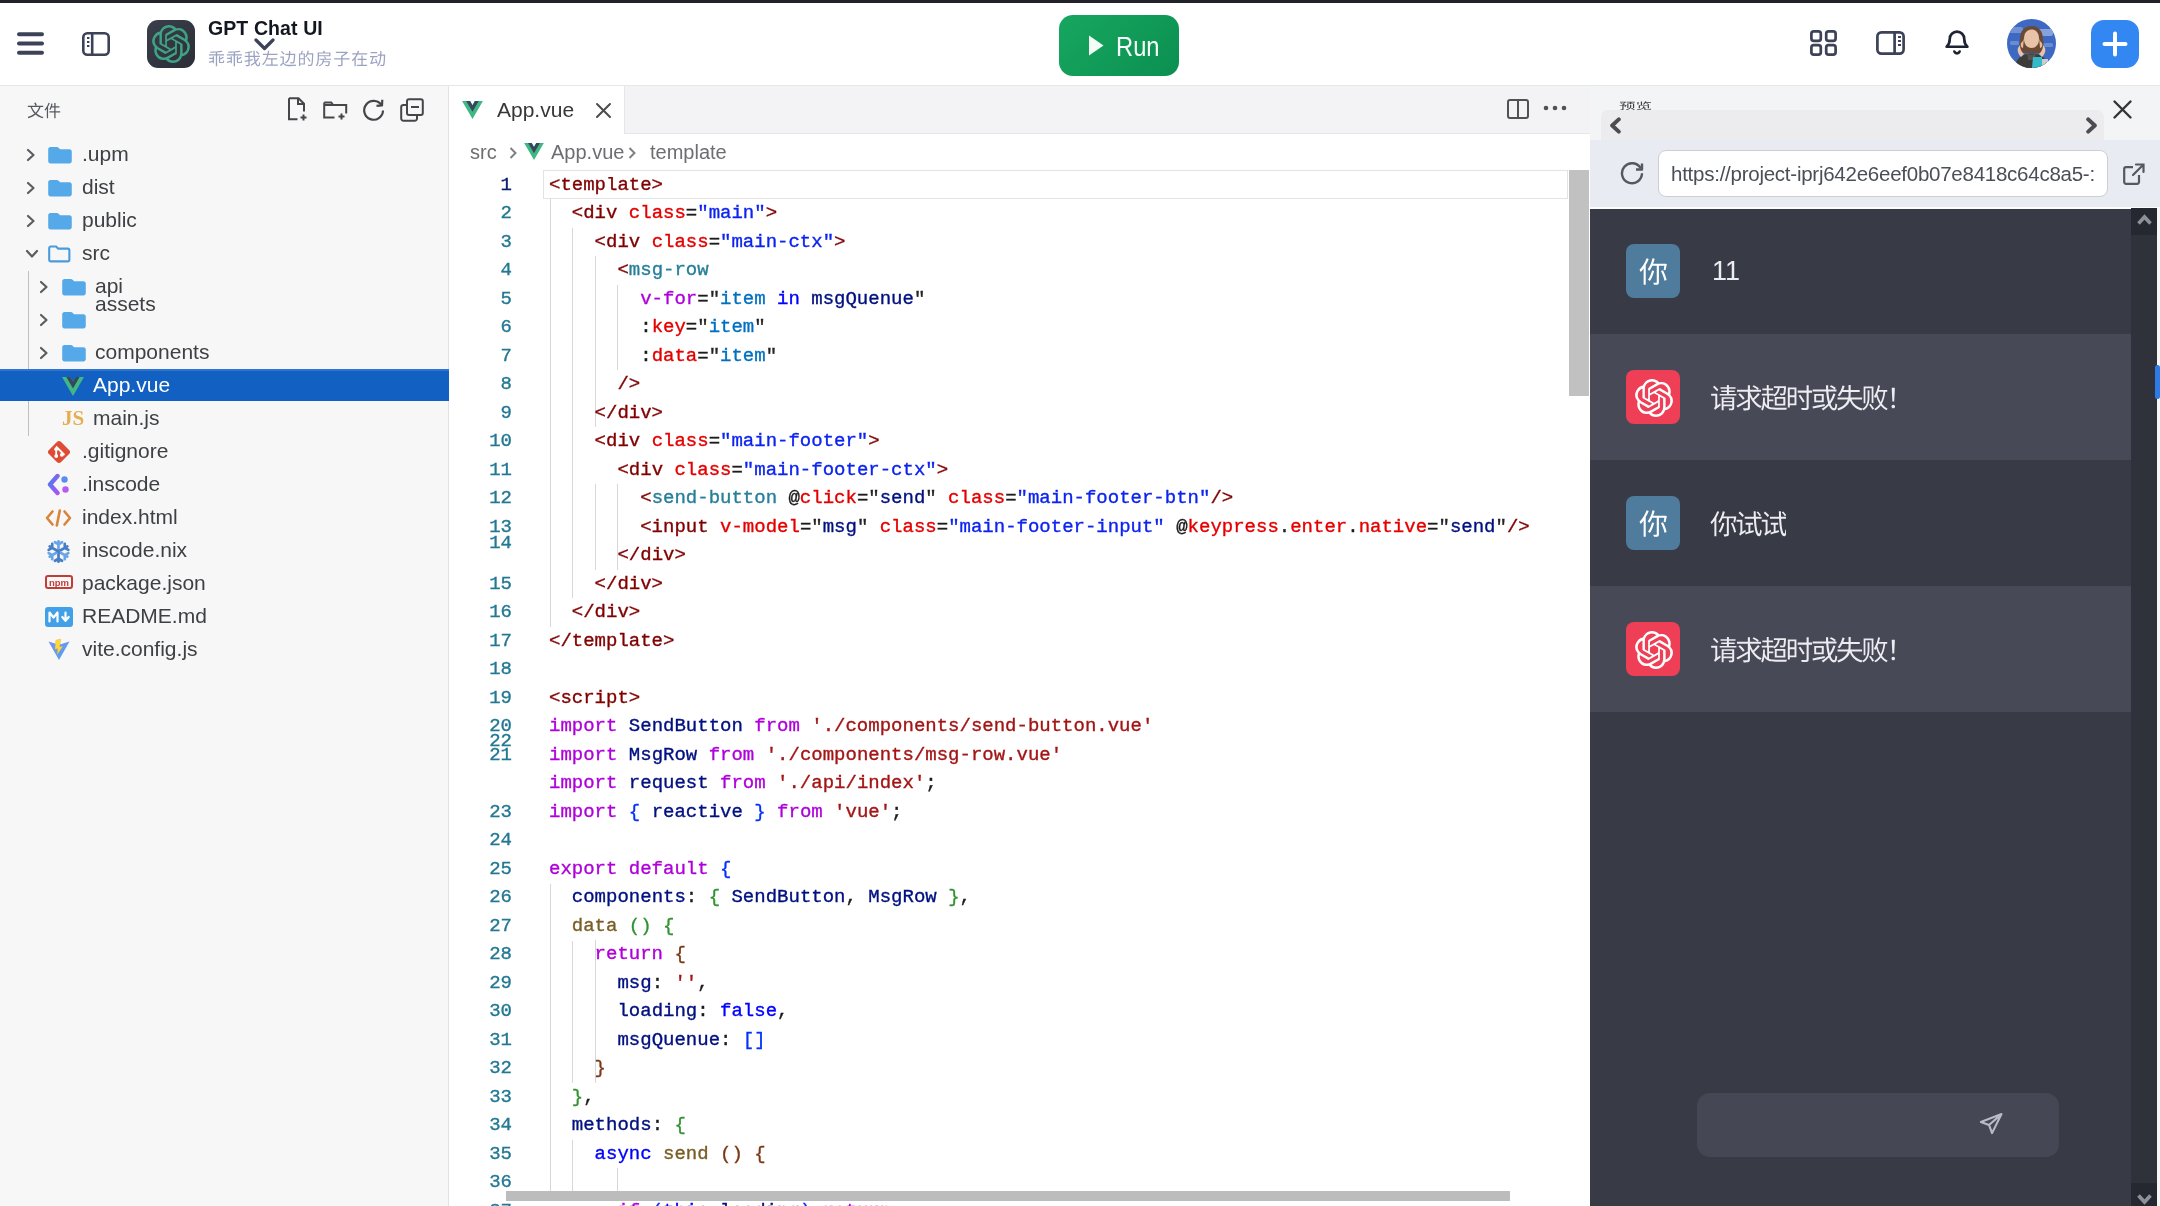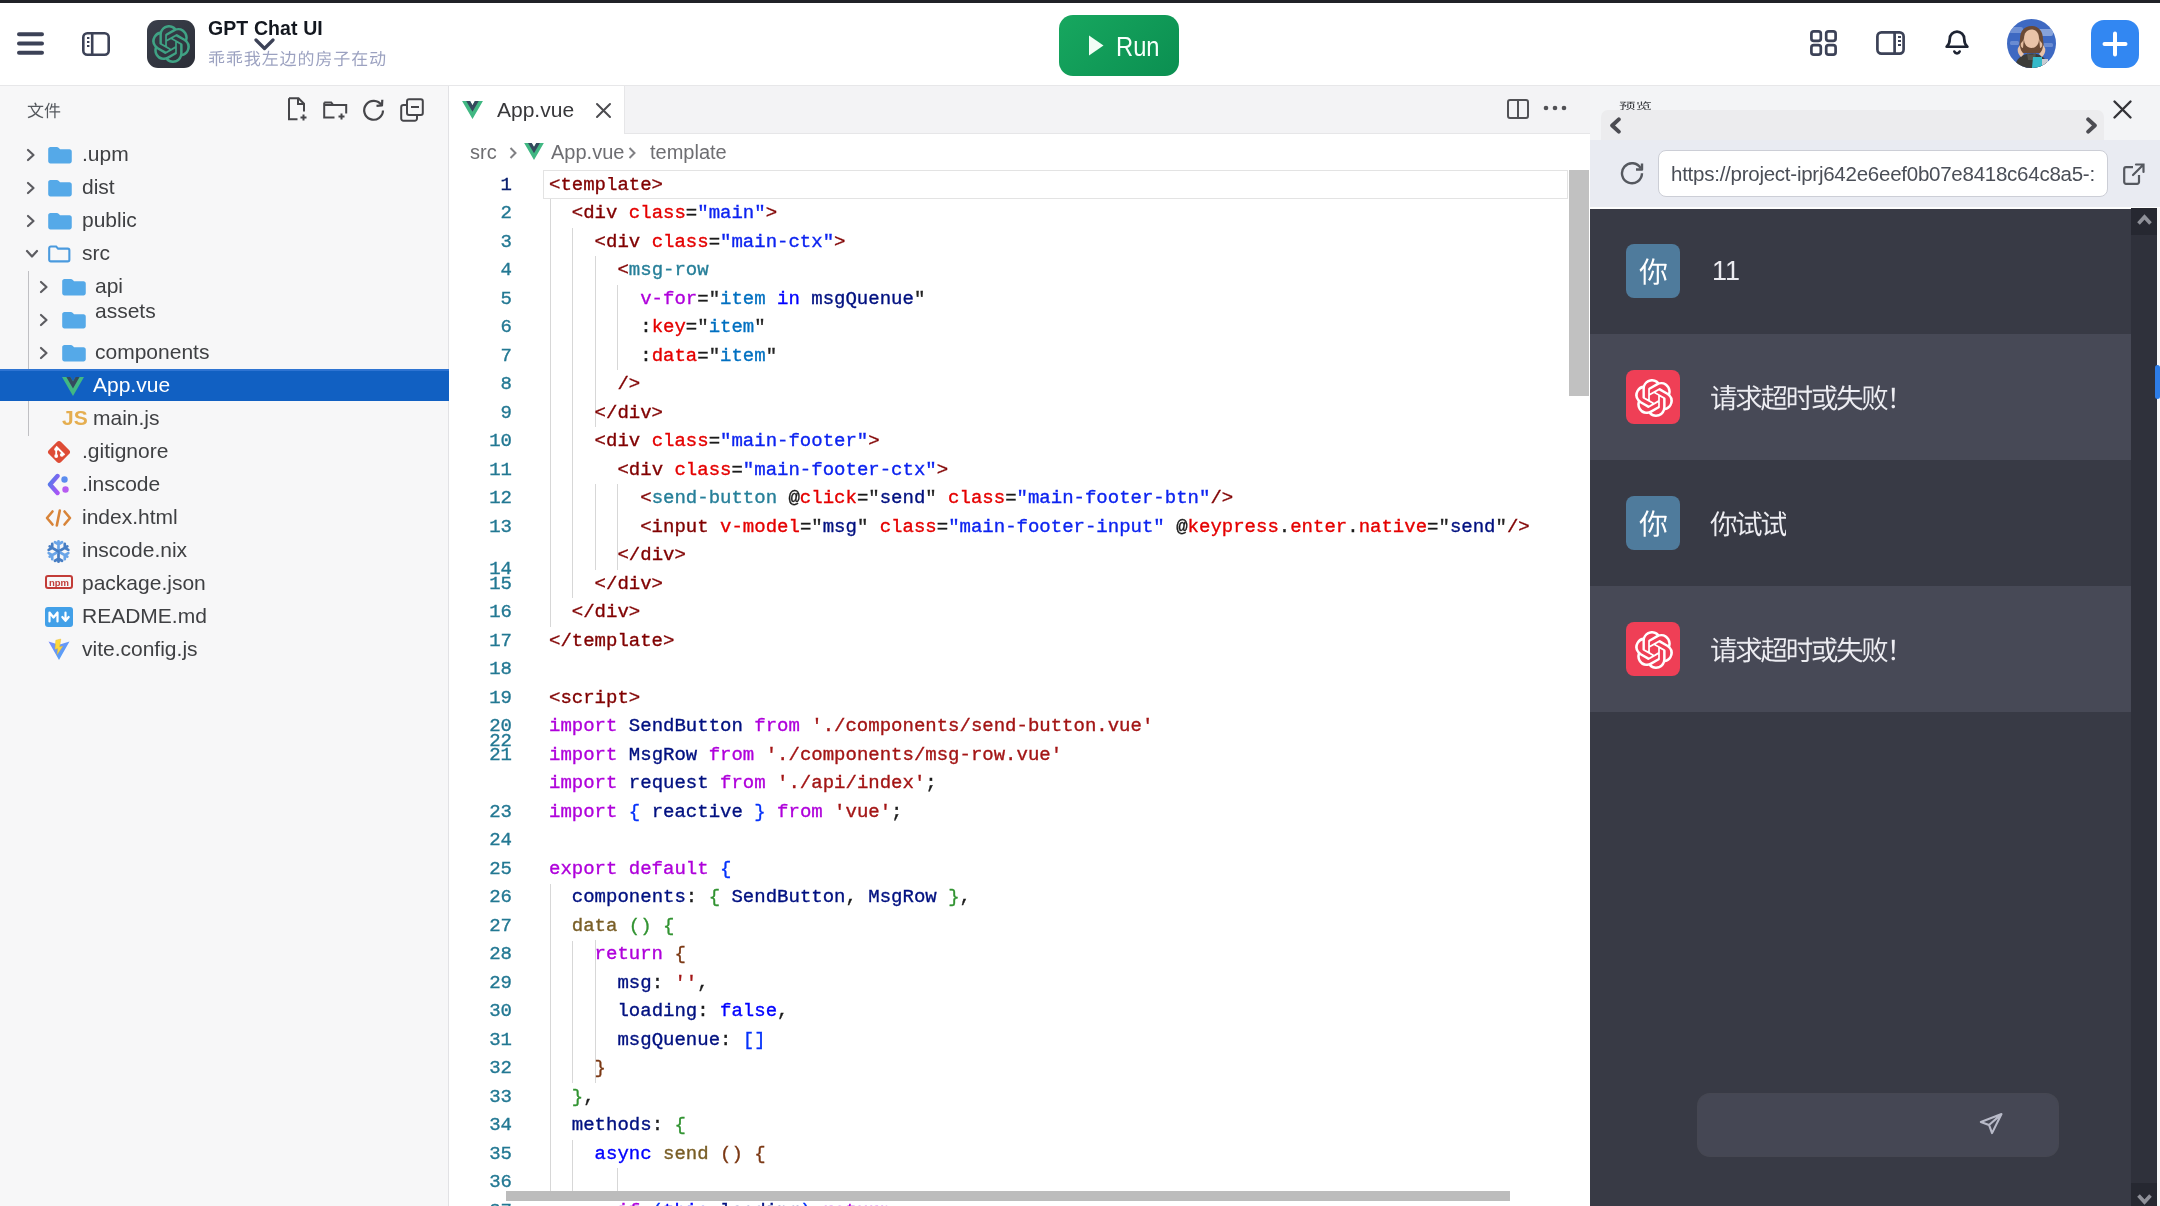--- a/index.html
+++ b/index.html
@@ -191,34 +191,34 @@
 <svg class="abs" style="left:61px;top:275px" width="28" height="24" viewBox="0 0 28 24">
       <use href="#folderc"></use>
     </svg>
 <div class="abs" style="left:95px;top:274px;font-size:21px;color:#3f4043">api</div>
 <svg class="abs" style="left:39px;top:313px" width="10" height="14" viewBox="0 0 10 14" fill="none" stroke="#5c5c61" stroke-width="2.2" stroke-linecap="round" stroke-linejoin="round">
       <path d="M2 2l5.5 5L2 12"></path>
     </svg>
 <svg class="abs" style="left:61px;top:308px" width="28" height="24" viewBox="0 0 28 24">
       <use href="#folderc"></use>
     </svg>
-<div class="abs" style="left:95px;top:299px;font-size:21px;color:#3f4043">assets</div>
+<div class="abs" style="left:95px;top:292px;font-size:21px;color:#3f4043">assets</div>
 <svg class="abs" style="left:39px;top:346px" width="10" height="14" viewBox="0 0 10 14" fill="none" stroke="#5c5c61" stroke-width="2.2" stroke-linecap="round" stroke-linejoin="round">
       <path d="M2 2l5.5 5L2 12"></path>
     </svg>
 <svg class="abs" style="left:61px;top:341px" width="28" height="24" viewBox="0 0 28 24">
       <use href="#folderc"></use>
     </svg>
 <div class="abs" style="left:95px;top:340px;font-size:21px;color:#3f4043">components</div>
 <div class="abs" style="left:0;top:368.5px;width:449px;height:32px;background:#1160c2;border-top:2px solid #2e74d2;box-sizing:border-box"></div>
 <svg class="abs" style="left:62px;top:377px" width="22" height="19" viewBox="0 0 256 221">
       <use href="#vuelogo"></use>
     </svg>
 <div class="abs" style="left:93px;top:373px;font-size:21px;color:#fff">App.vue</div>
-<div class="abs" style="left:62px;top:406px;font-size:21px;font-weight:bold;color:#e5ae50;font-family:Liberation Sans, sans-serif">JS</div>
+<div class="abs" style="left:62px;top:406px;font-size:21px;font-weight:bold;color:#e5ae50;font-family:Liberation Serif, serif">JS</div>
 <div class="abs" style="left:93px;top:406px;font-size:21px;color:#3f4043">main.js</div>
 <svg class="abs" style="left:46px;top:439px" width="26" height="26" viewBox="0 0 26 26">
       <rect x="4.4" y="4.4" width="17.2" height="17.2" rx="3" fill="#de4c36" transform="rotate(45 13 13)"></rect>
       <path d="M10 7.5l8.5 8.5" stroke="#fff" stroke-width="1.8"></path>
       <circle cx="10.2" cy="10.2" r="1.9" fill="#fff"></circle>
       <circle cx="15.8" cy="15.8" r="1.9" fill="#fff"></circle>
       <circle cx="10.2" cy="17" r="1.9" fill="#fff"></circle>
       <path d="M10.2 11.5v4" stroke="#fff" stroke-width="1.8"></path>
     </svg>
 <div class="abs" style="left:82px;top:439px;font-size:21px;color:#3f4043">.gitignore</div>
@@ -325,21 +325,21 @@
 <div class="ln" style="top:256.25px">4</div>
 <div class="ln" style="top:284.75px">5</div>
 <div class="ln" style="top:313.25px">6</div>
 <div class="ln" style="top:341.75px">7</div>
 <div class="ln" style="top:370.25px">8</div>
 <div class="ln" style="top:398.75px">9</div>
 <div class="ln" style="top:427.25px">10</div>
 <div class="ln" style="top:455.75px">11</div>
 <div class="ln" style="top:484.25px">12</div>
 <div class="ln" style="top:512.75px">13</div>
-<div class="ln" style="top:555px">14</div>
+<div class="ln" style="top:529px">14</div>
 <div class="ln" style="top:569.75px">15</div>
 <div class="ln" style="top:598.25px">16</div>
 <div class="ln" style="top:626.75px">17</div>
 <div class="ln" style="top:655.25px">18</div>
 <div class="ln" style="top:683.75px">19</div>
 <div class="ln" style="top:712.25px">20</div>
 <div class="ln" style="top:740.75px">21</div>
 <div class="ln" style="top:727px">22</div>
 <div class="ln" style="top:797.75px">23</div>
 <div class="ln" style="top:826.25px">24</div>

